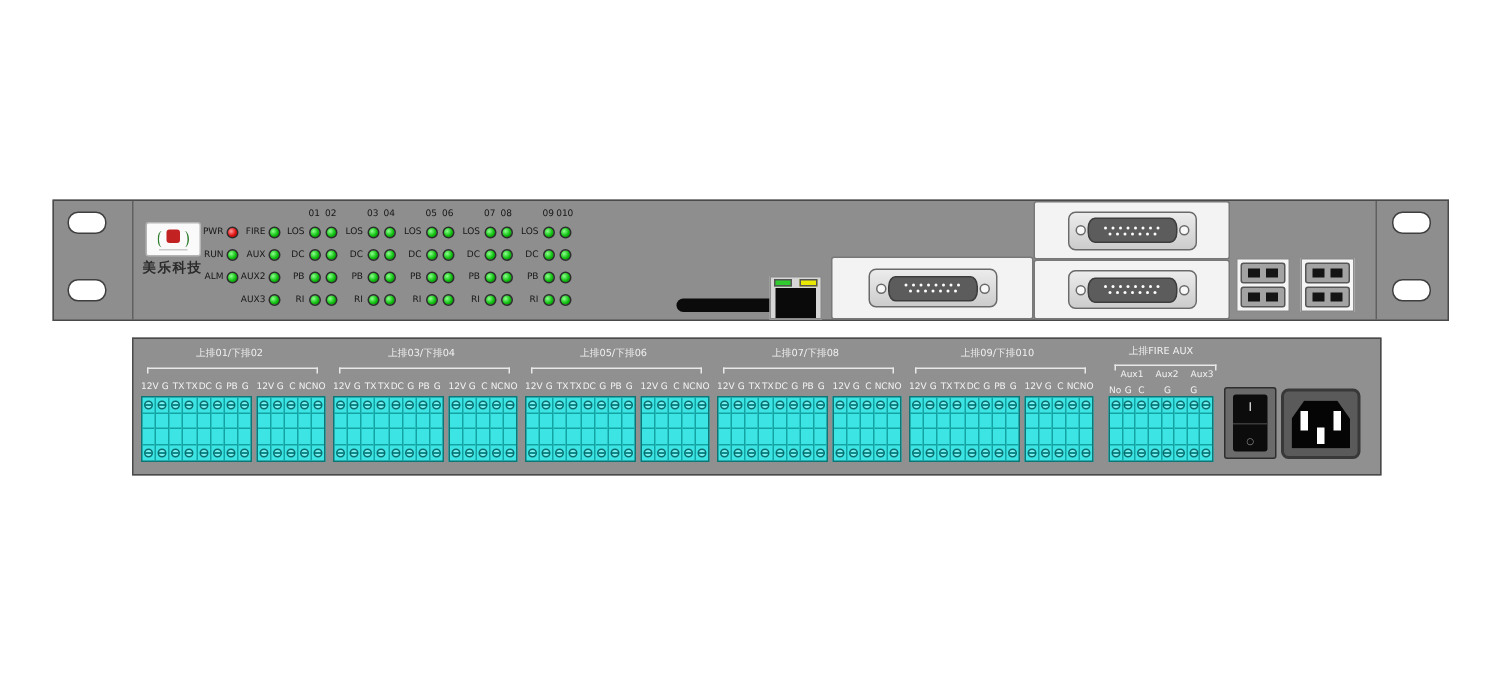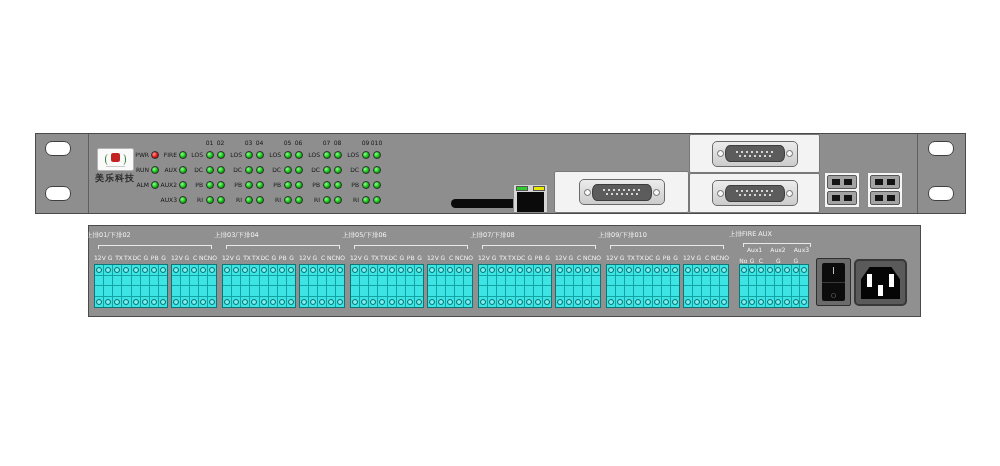--- a/index.html
+++ b/index.html
@@ -76,21 +76,21 @@
   .fib-1{left:788px}.fib-2{left:831px}
   .duplex{width:28px;height:12px;background:#a3a3a3;border:1px solid #565656;
           border-radius:2px;display:flex;align-items:center;justify-content:center;gap:4px;}
   .slot{width:8px;height:6px;background:#141414;}
 
   
   .rear-panel{position:absolute;left:88px;top:225px;width:831px;height:90px;
               background:#909090;border:1px solid #4a4a4a;}
   .bracket{position:absolute;top:19px;height:4px;border-top:1px solid #e8e8e8;
            border-left:1px solid #e8e8e8;border-right:1px solid #e8e8e8;box-sizing:border-box;}
-  .sec-title{position:absolute;top:5px;font-size:6.5px;color:#f0f0f0;text-align:left;
+  .sec-title{position:absolute;top:5px;font-size:6.5px;color:#f0f0f0;text-align:center;
              white-space:nowrap;}
   .lbl-row{position:absolute;top:26px;display:grid;font-size:6px;color:#f2f2f2;height:10px;
            align-items:center;justify-items:center;}
   .lbl-row span{white-space:nowrap;}
   .aux-ch-row{position:absolute;display:flex;justify-content:space-between;
               font-size:6px;color:#f2f2f2;}
   .tblock{position:absolute;top:38px;height:44px;background:#3ce4e4;
           border:1px solid #0f7575;box-sizing:border-box;display:flex;}
   .tcol{flex:1;display:grid;grid-template-rows:repeat(4,1fr);border-right:1px solid #14a3a3;}
   .tcol:last-child{border-right:none;}

